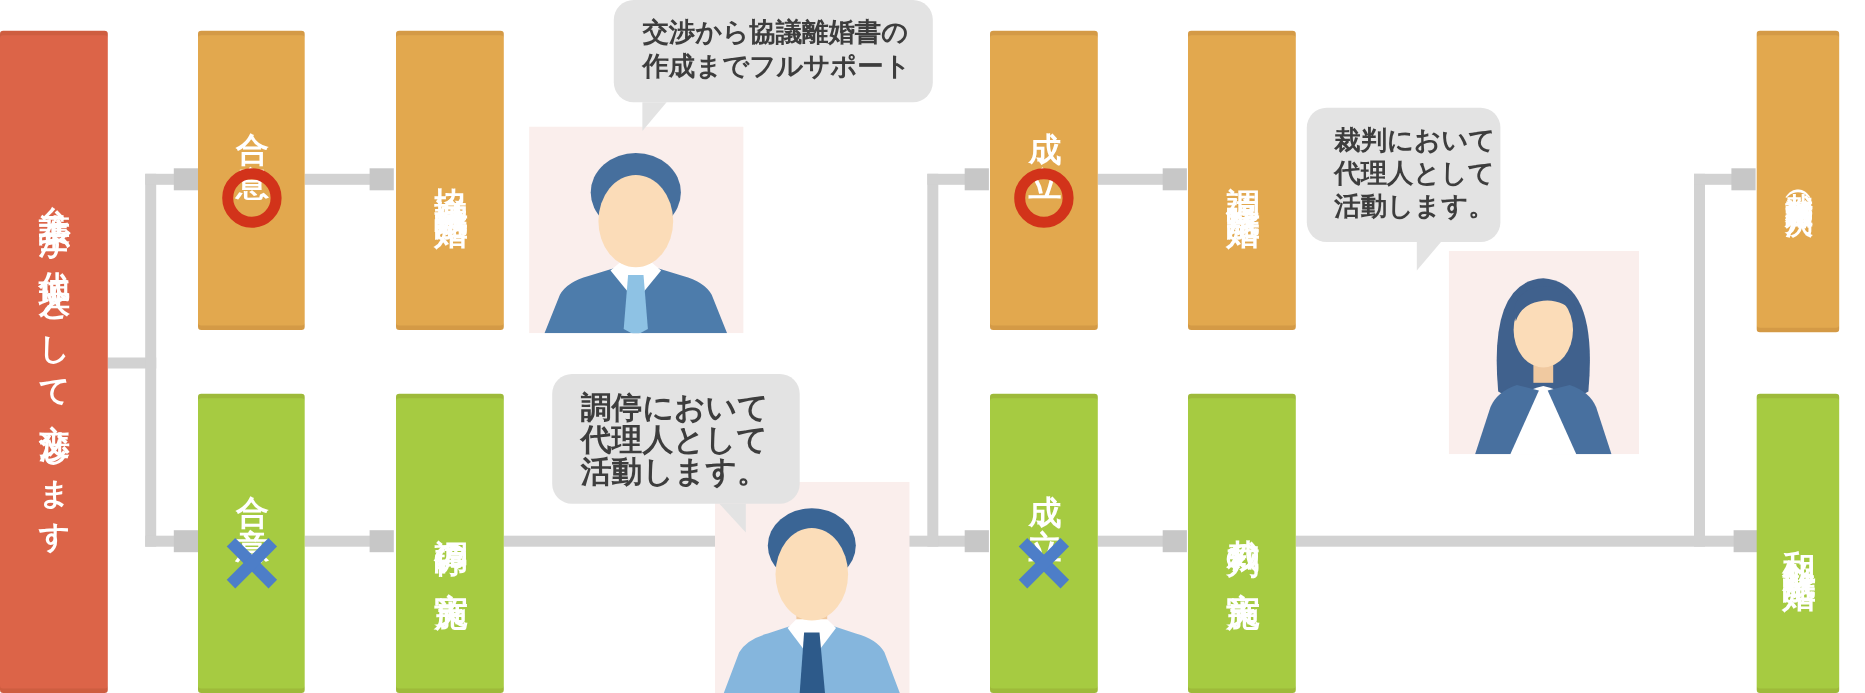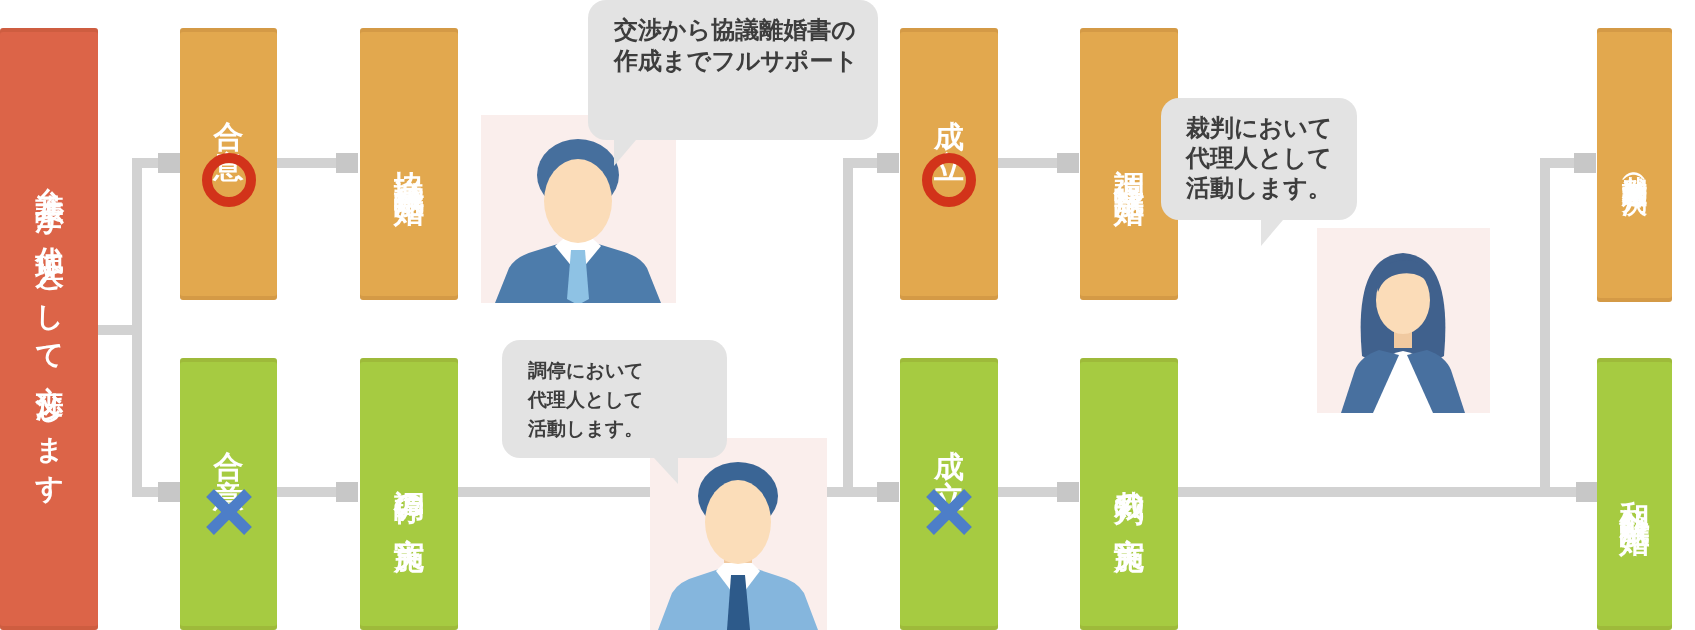--- a/index.html
+++ b/index.html
@@ -21,21 +21,21 @@
   .small-label{font-size:25px;letter-spacing:0.1em;}
   .mark-circle{width:54px;height:54px;border:10px solid #d2331a;border-radius:50%;
                margin-top:-3px;box-sizing:border-box;}
   .mark-cross{margin-top:2px;}
   .line{position:absolute;background:#d2d2d2;z-index:1;}
   .arrow{position:absolute;width:22px;height:20px;background:#c7c7c7;z-index:2;}
   .bubble{position:absolute;background:#e3e3e3;border-radius:18px;z-index:6;
           box-sizing:border-box;font-weight:bold;color:#3d3d3d;}
   .bubble .bline{white-space:nowrap;}
   .b1{padding:14px 0 0 26px;font-size:24px;line-height:31px;}
-  .b2{padding:16px 0 0 26px;font-size:19px;line-height:29px;}
+  .b2{padding:16px 0 0 26px;font-size:28px;line-height:29px;}
   .b3{padding:15px 0 0 25px;font-size:24px;line-height:30px;}
   .tail{position:absolute;width:0;height:0;}
   .tail-dl{border-top:26px solid #e3e3e3;border-right:22px solid transparent;}
   .tail-dr{border-top:26px solid #e3e3e3;border-left:24px solid transparent;}
   .person{position:absolute;z-index:5;}
 </style>
 </head>
 <body>
 
 <div id="stage">
@@ -143,33 +143,33 @@
     <rect width="173" height="185" fill="#faeeec"></rect>
     <path d="M45,128 Q36,28 86,25 Q136,28 127,128 Q108,140 86,140 Q64,140 45,128 Z" fill="#40618d"></path>
     <rect x="77" y="95" width="18" height="25" fill="#f0c9a0"></rect>
     <path d="M54,185 L60,140 Q64,128 86,123 Q108,128 112,140 L118,185 Z" fill="#ffffff"></path>
     <path d="M24,185 L38,142 Q44,128 62,122 L82,127 L56,185 Z" fill="#48709f"></path>
     <path d="M148,185 L134,142 Q128,128 110,122 L90,127 L116,185 Z" fill="#48709f"></path>
     <ellipse cx="86" cy="72" rx="27" ry="34" fill="#fbdcb8"></ellipse>
     <path d="M59,54 Q64,32 90,32 Q114,35 116,58 Q102,42 82,46 Q66,49 61,64 Z" fill="#40618d"></path>
   </svg>
 
-  <div class="bubble b1" style="left:588px;top:0;width:290px;height:140px">
+  <div class="bubble b1" style="left:558px;top:0;width:290px;height:93px">
     <div class="bline">交渉から協議離婚書の</div>
     <div class="bline">作成までフルサポート</div>
     <div class="tail tail-dl" style="left:26px;top:100%"></div>
   </div>
 
   <div class="bubble b2" style="left:502px;top:340px;width:225px;height:118px">
     <div class="bline">調停において</div>
     <div class="bline">代理人として</div>
     <div class="bline">活動します。</div>
     <div class="tail tail-dr" style="left:152px;top:100%"></div>
   </div>
 
-  <div class="bubble b3" style="left:1161px;top:98px;width:196px;height:122px">
+  <div class="bubble b3" style="left:1188px;top:98px;width:176px;height:122px">
     <div class="bline">裁判において</div>
     <div class="bline">代理人として</div>
     <div class="bline">活動します。</div>
     <div class="tail tail-dl" style="left:100px;top:100%"></div>
   </div>
 
 </div>
 
 </body></html>

